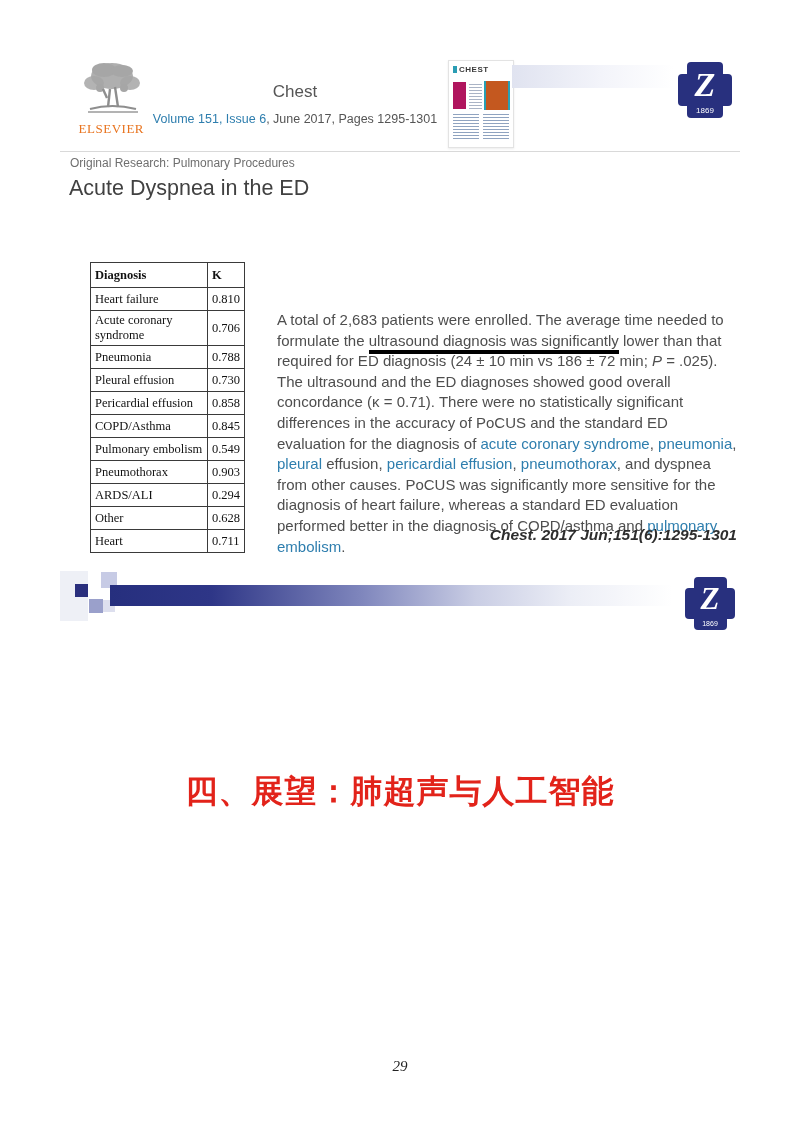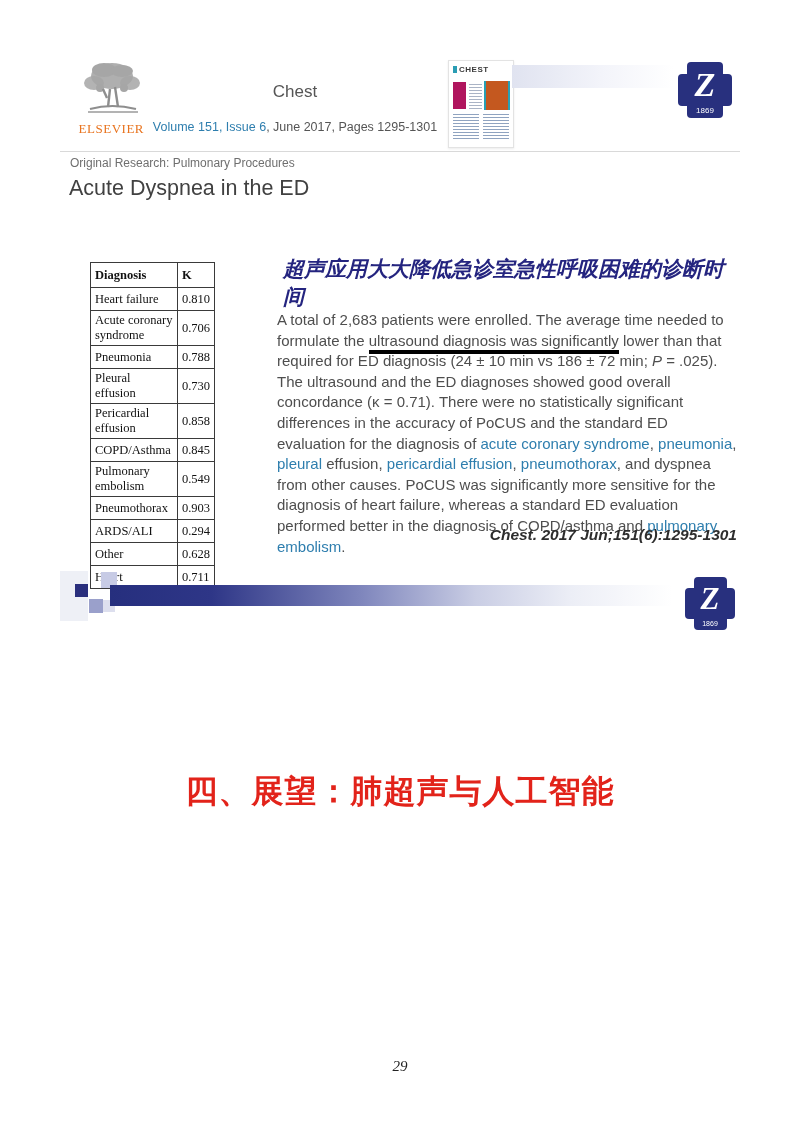--- a/index.html
+++ b/index.html
@@ -5,21 +5,21 @@
   * { margin:0; padding:0; box-sizing:border-box; }
   html,body { background:#ffffff; }
   body { width:800px; height:1131px; position:relative; font-family:"Liberation Sans", sans-serif; }
   .page { position:absolute; inset:0; width:800px; height:1131px; background:#fff; overflow:hidden; }
 
   
   .elsevier { position:absolute; left:66px; top:60px; width:78px; text-align:right; }
   .elsevier-word { font-family:"Liberation Serif", serif; color:#e8731e; font-size:13px; letter-spacing:0.5px; margin-top:1px; }
   .journal-head { position:absolute; left:150px; top:82px; width:290px; text-align:center; }
   .journal-title { font-size:17px; color:#555; }
-  .journal-volume { font-size:12.5px; color:#555; margin-top:18px; }
+  .journal-volume { font-size:12.5px; color:#555; margin-top:10px; }
   .journal-volume .vol-link { color:#2e7eae; cursor:pointer; }
 
   
   .cover { position:absolute; left:448px; top:60px; width:66px; height:88px; background:#fff; border:1px solid #e3e3e3; box-shadow:0 1px 2px rgba(0,0,0,.08); }
   .cover-title { position:absolute; left:4px; top:4px; right:3px; font-size:8px; font-weight:bold; color:#3a3a3a; letter-spacing:0.5px; }
   .cover-title .tealmark { display:inline-block; width:4px; height:7px; background:#2a9db4; margin-right:2px; vertical-align:-1px; }
   .cover-red { position:absolute; left:4px; top:21px; width:13px; height:27px; background:#b0155e; }
   .cover-midtext { position:absolute; left:20px; top:23px; width:13px; height:25px;
      background:repeating-linear-gradient(to bottom,#aab4c6 0 1px, transparent 1px 3px); }
   .cover-pic { position:absolute; left:35px; top:20px; width:26px; height:29px; background:#c4581f;
@@ -45,21 +45,21 @@
   .zlogo-bottom .zyear { font-size:7px; }
 
   .divider { position:absolute; left:60px; top:151px; width:680px; height:1px; background:#d9d9d9; }
 
   .section-label { position:absolute; left:70px; top:156px; font-size:12px; color:#6f6f6f; }
   .article-title { position:absolute; left:69px; top:172px; width:480px; font-size:21.5px; line-height:33px; color:#414141; }
 
   
   .tbl-caption { position:absolute; left:92px; top:230px; font-family:"Liberation Serif", serif; font-size:12.5px; font-weight:600; color:#111; line-height:15px; }
   .tbl-caption .cap2 { display:block; margin-left:25px; }
-  table.ktable { position:absolute; left:90px; top:262px; width:125px; border-collapse:collapse;
+  table.ktable { position:absolute; left:90px; top:262px; width:155px; border-collapse:collapse;
      font-family:"Liberation Serif", serif; font-size:12.5px; color:#111; }
   table.ktable th, table.ktable td { border:1px solid #3a3a3a; padding:2px 4px; text-align:left; vertical-align:middle; }
   table.ktable th { font-weight:bold; height:25px; }
   table.ktable td { height:23px; }
   table.ktable .colk { width:30px; }
 
   
   .headline-cn { position:absolute; left:283px; top:255px; width:450px; font-size:21px; font-weight:bold; font-style:italic; color:#24247f; }
   .abstract { position:absolute; left:277px; top:310px; width:460px; font-size:15px; line-height:20.6px; color:#4e4e4e; }
   .seg-link { color:#2e7eae; cursor:pointer; }
@@ -191,21 +191,20 @@
           <td>Other</td>
           <td>0.628</td>
         </tr>
         <tr>
           <td>Heart</td>
           <td>0.711</td>
         </tr>
       </tbody>
   </table>
 
-  <div class="headline-cn">超声应用大大降低急诊室急性呼吸困难的诊断时间</div>
   <div class="abstract"><span class="seg-plain">A total of 2,683 patients were enrolled. The average time needed to formulate the </span><span class="seg-redline">ultrasound diagnosis was significantly</span><span class="seg-plain"> lower than that required for ED diagnosis (24 ± 10 min vs 186 ± 72 min; </span><span class="seg-italic">P</span><span class="seg-plain"> = .025). The ultrasound and the ED diagnoses showed good overall concordance (κ = 0.71). There were no statistically significant differences in the accuracy of PoCUS and the standard ED evaluation for the diagnosis of </span><span class="seg-link">acute coronary syndrome</span><span class="seg-plain">, </span><span class="seg-link">pneumonia</span><span class="seg-plain">, </span><span class="seg-link">pleural</span><span class="seg-plain"> effusion, </span><span class="seg-link">pericardial effusion</span><span class="seg-plain">, </span><span class="seg-link">pneumothorax</span><span class="seg-plain">, and dyspnea from other causes. PoCUS was significantly more sensitive for the diagnosis of heart failure, whereas a standard ED evaluation performed better in the diagnosis of COPD/asthma and </span><span class="seg-link">pulmonary embolism</span><span class="seg-plain">.</span></div>
   <div class="citation">Chest. 2017 Jun;151(6):1295-1301</div>
 
   <div class="dec-strip"></div>
   <div class="dec-sq navy"></div>
   <div class="dec-sq light"></div>
   <div class="dec-sq mid"></div>
   <div class="dec-sq pale"></div>
   <div class="bottombar"></div>
 

